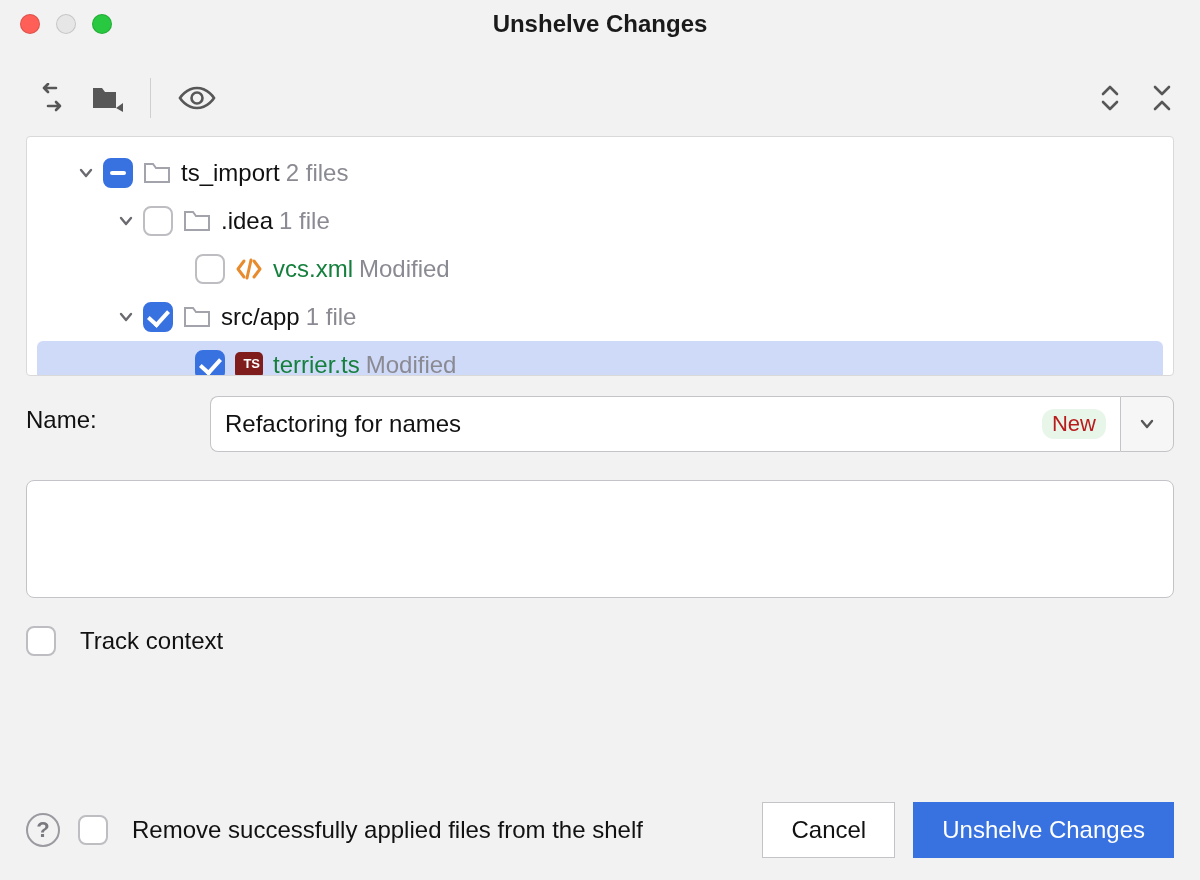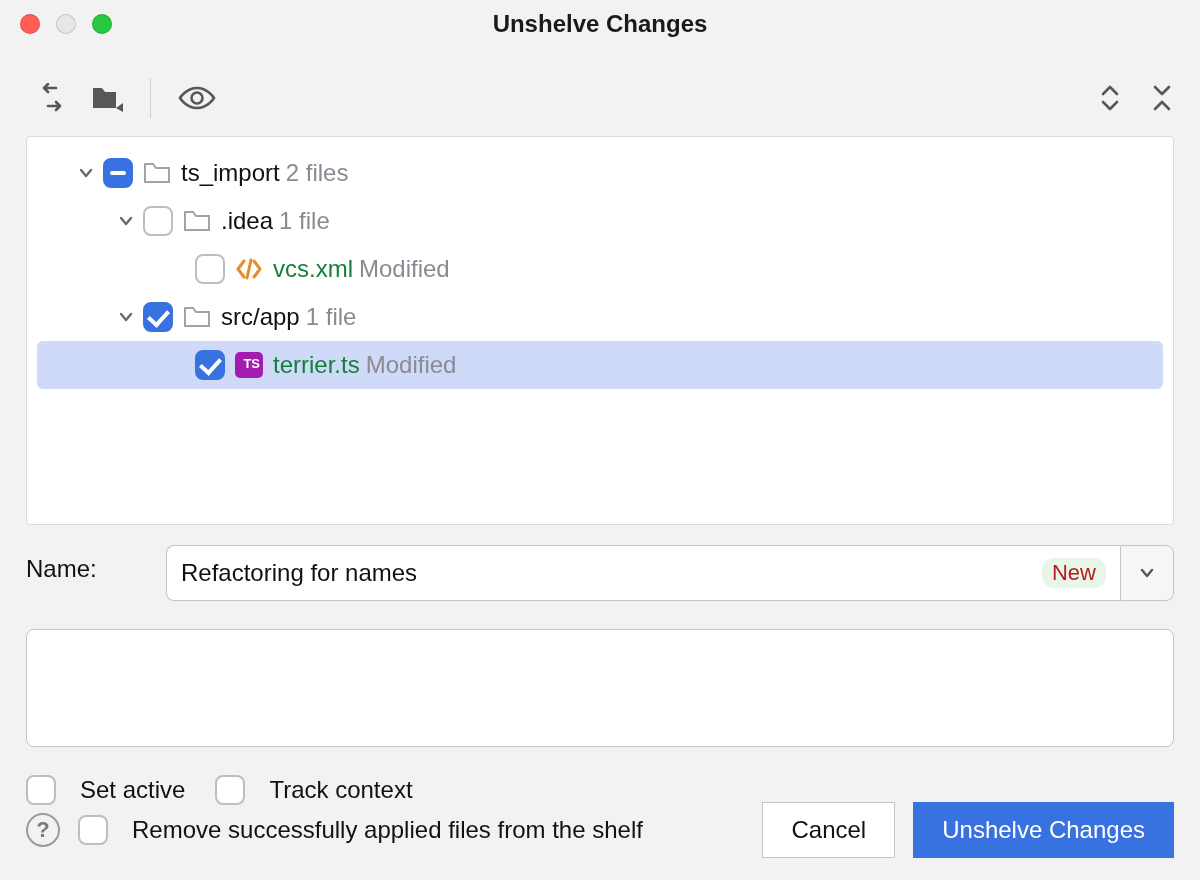--- a/index.html
+++ b/index.html
@@ -53,21 +53,21 @@
   .tb-sep {
     width: 1px; height: 40px; background: #cfcfcf; margin: 0 6px;
   }
   .tb-right { margin-left: auto; display: flex; gap: 28px; }
   .tb-icon { color:#575757; display:flex; align-items:center; cursor:pointer;}
   .tb-icon svg { display:block; }
 
   
   .tree-box {
     margin: 0 26px 20px 26px;
-    height: 389px;
+    height: 240px;
     background: #fff;
     border: 1px solid #d9d9d9;
     border-radius: 4px;
     padding: 12px 0;
     overflow: hidden;
   }
   .row {
     display: flex;
     align-items: center;
     height: 48px;
@@ -105,30 +105,30 @@
     content:""; position:absolute; left:5px; top:11px;
     width:16px; height:4px; background:#fff; border-radius:2px;
   }
 
   .ficon { width:28px; height:24px; margin-right:10px; flex:0 0 28px; display:flex; align-items:center;}
   .folder-svg { fill:none; stroke:#a3a3ab; stroke-width:2;}
   .label { font-size:24px; }
   .label.link { color:#15803d; }
   .meta  { color:#8a8a92; margin-left:6px; font-size:24px;}
   .ts-badge{
-    width:28px; height:26px; background:#a21caf; border-radius:5px;
+    width:28px; height:26px; background:#7f1d1d; border-radius:5px;
     color:#fff; font-size:13px; font-weight:700; line-height:26px; text-align:center;
     margin-right:10px; flex:0 0 28px;
     display:flex; align-items:flex-end; justify-content:flex-end; padding:0 3px 1px 0;
   }
   .xml-icon { margin-right:10px; flex:0 0 28px; color:#e88b2d; display:flex; align-items:center;}
 
   
   .form { padding: 0 26px; }
-  .form-row { display:flex; align-items:flex-start; margin-bottom:28px; }
+  .form-row { display:flex; align-items:flex-start; margin-bottom:28px;gap:44px; }
   .form-label { width:140px; padding-top:10px; font-size:24px; color:#111;}
   .name-field-wrap { flex:1; display:flex; }
   .name-field {
     flex:1; height:56px; border:1px solid #c4c4c8; border-right:none;
     border-radius:8px 0 0 8px; background:#fff; padding:8px 14px;
     display:flex; align-items:center; position:relative;
   }
   .name-field .nf-text { flex:1; font-size:24px; }
   .new-badge {
     background:#e8f6ea; color:#b91c1c; border-radius:12px;
@@ -307,24 +307,20 @@
   </div>
 
   <div class="form-row">
     <textarea class="comment-field" style=""></textarea>
   </div>
 </div>
 
 <div class="opts-row">
   <label class="opt">
     <span class="cbox"></span>
-    <span class="lbl">Set active</span>
-  </label>
-  <label class="opt">
-    <span class="cbox"></span>
     <span class="lbl">Track context</span>
   </label>
 </div>
 
 <div class="footer">
   <div class="help-btn">?</div>
   <label class="opt">
     <span class="cbox"></span>
     <span class="lbl">Remove successfully applied files from the shelf</span>
   </label>

